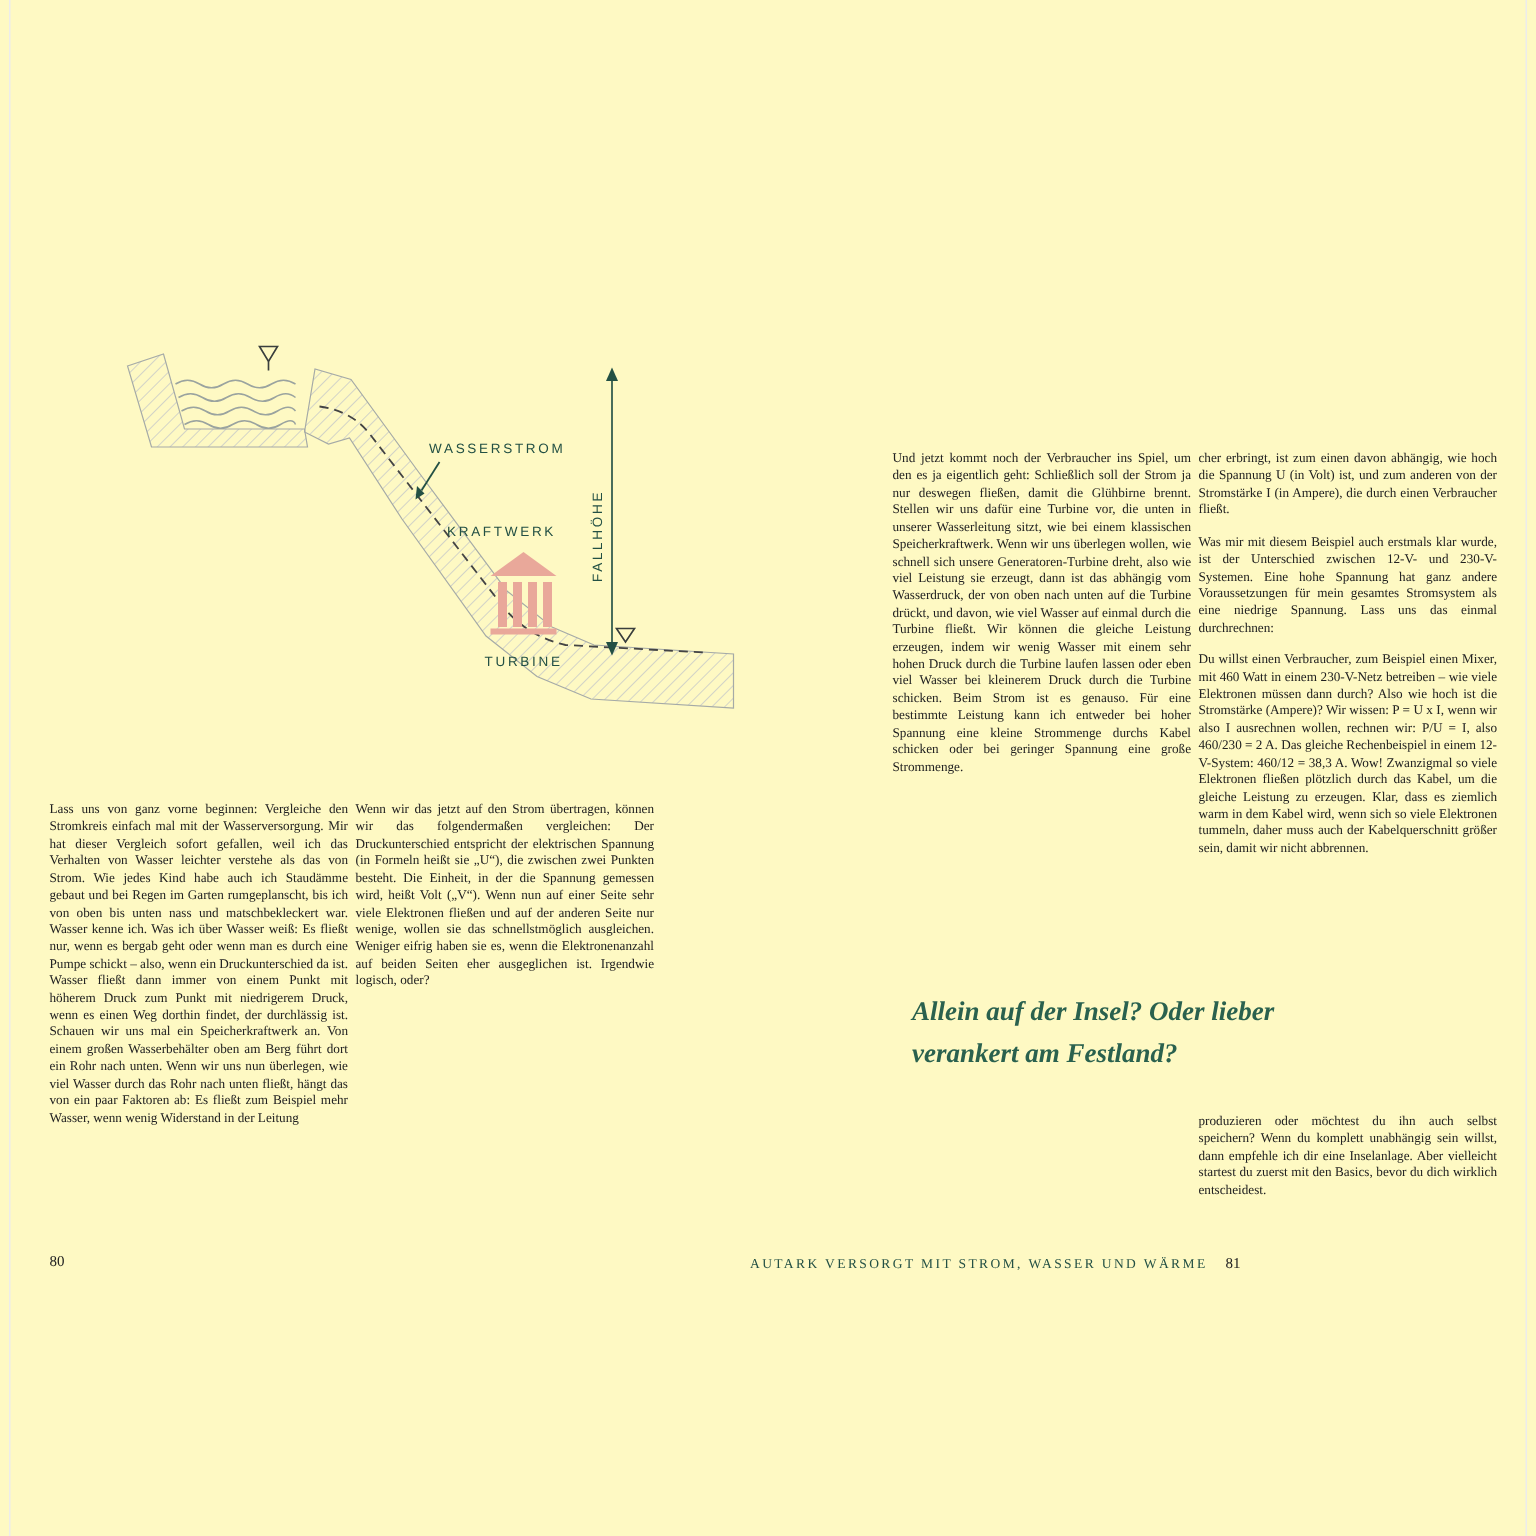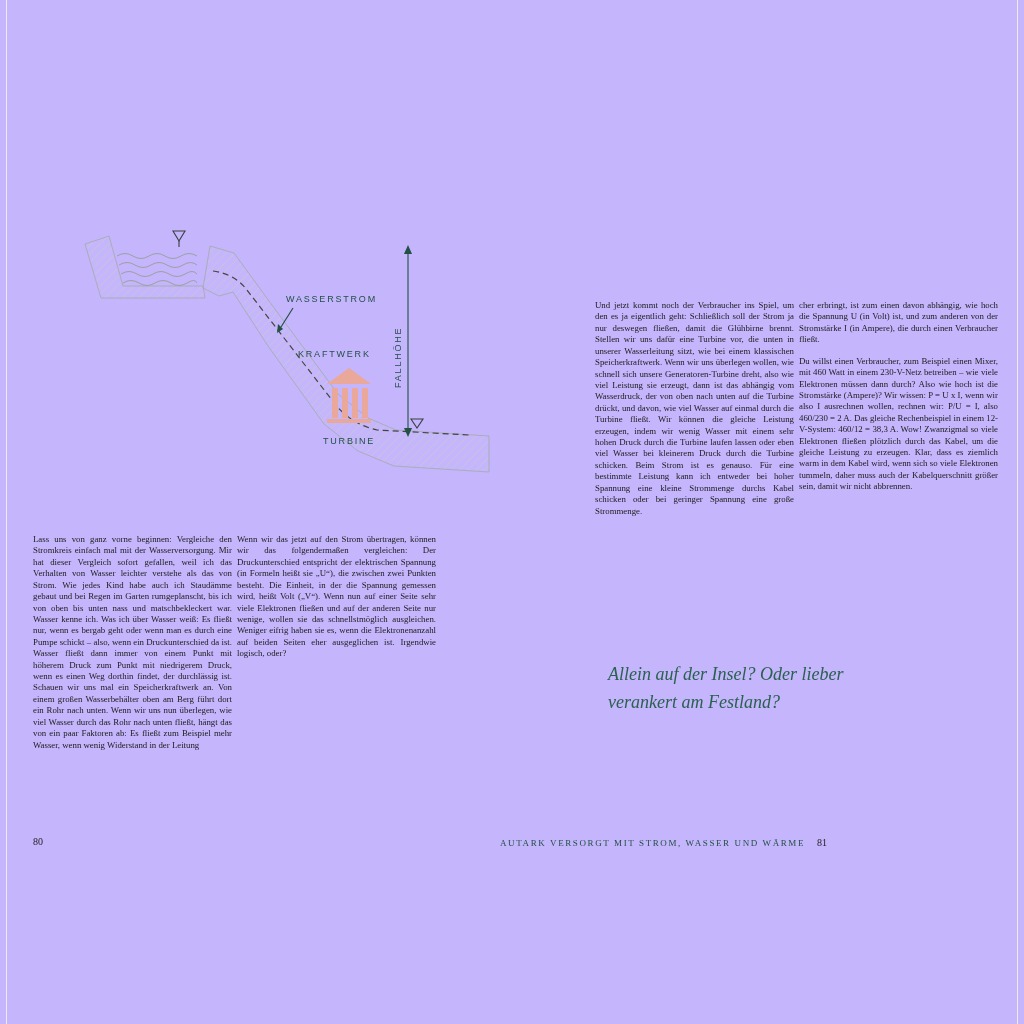--- a/index.html
+++ b/index.html
@@ -1,18 +1,18 @@
 <!DOCTYPE html>
 <html lang="de"><head>
 <meta charset="utf-8">
 <style>
   * { margin:0; padding:0; box-sizing:border-box; }
   html,body { background:#ffffff; }
   .spread {
-    position:relative; width:1024px; height:1024px; background:#c4b5fd;
+    position:relative; width:1024px; height:1024px; background:#fef9c3;
     font-family:"Liberation Serif", serif; overflow:hidden;
   }
   .page-edge { position:absolute; top:0; bottom:0; width:1px; background:#ececec; }
   .edge-left { left:6px; } .edge-right { right:6px; }
 
   
   .col { position:absolute; width:199px; }
   .col p {
     font-size:8.8px; line-height:1.3; text-align:justify;
     color:#212121; margin:0 0 10px 0;
@@ -21,21 +21,21 @@
   
   .diagram { position:absolute; left:83px; top:226px; }
   .dlabel {
     font-family:"Liberation Sans", sans-serif;
     font-size:9px; letter-spacing:1.8px; fill:#235044;
   }
 
   
   .section-heading {
     position:absolute; left:608px; top:661px; width:390px;
-    font-family:"Liberation Serif", serif; font-style:italic; font-weight:normal;
+    font-family:"Liberation Serif", serif; font-style:italic; font-weight:bold;
     font-size:18px; line-height:1.55; color:#2a614e;
   }
 
   
   .pagenum { position:absolute; font-size:10px; color:#222222;text-align:right; }
   .pagenum-left { left:33px; top:836px; }
   .footer-right {
     position:absolute; left:500px; top:837px; width:495px; text-align:left;
     color:#235044; font-family:"Liberation Serif", serif;
     font-size:9px; letter-spacing:1.6px;
@@ -113,25 +113,29 @@
     <p>Wenn wir das jetzt auf den Strom übertragen, können wir das folgendermaßen vergleichen: Der Druckunterschied entspricht der elektrischen Spannung (in Formeln heißt sie „U“), die zwischen zwei Punkten besteht. Die Einheit, in der die Spannung gemessen wird, heißt Volt („V“). Wenn nun auf einer Seite sehr viele Elektronen fließen und auf der anderen Seite nur wenige, wollen sie das schnellstmöglich ausgleichen. Weniger eifrig haben sie es, wenn die Elektronenanzahl auf beiden Seiten eher ausgeglichen ist. Irgendwie logisch, oder?</p>
   </div>
 
   <div class="pagenum pagenum-left">80</div>
 
   <div class="col" style="left:595px; top:300px;">
     <p>Und jetzt kommt noch der Verbraucher ins Spiel, um den es ja eigentlich geht: Schließlich soll der Strom ja nur deswegen fließen, damit die Glühbirne brennt. Stellen wir uns dafür eine Turbine vor, die unten in unserer Wasserleitung sitzt, wie bei einem klassischen Speicherkraftwerk. Wenn wir uns überlegen wollen, wie schnell sich unsere Generatoren-Turbine dreht, also wie viel Leistung sie erzeugt, dann ist das abhängig vom Wasserdruck, der von oben nach unten auf die Turbine drückt, und davon, wie viel Wasser auf einmal durch die Turbine fließt. Wir können die gleiche Leistung erzeugen, indem wir wenig Wasser mit einem sehr hohen Druck durch die Turbine laufen lassen oder eben viel Wasser bei kleinerem Druck durch die Turbine schicken. Beim Strom ist es genauso. Für eine bestimmte Leistung kann ich entweder bei hoher Spannung eine kleine Strommenge durchs Kabel schicken oder bei geringer Spannung eine große Strommenge.</p>
   </div>
   <div class="col" style="left:799px; top:300px;">
     <p>cher erbringt, ist zum einen davon abhängig, wie hoch die Spannung U (in Volt) ist, und zum anderen von der Stromstärke I (in Ampere), die durch einen Verbraucher fließt.</p>
+    <p>Was mir mit diesem Beispiel auch erstmals klar wurde, ist der Unterschied zwischen 12-V- und 230-V-Systemen. Eine hohe Spannung hat ganz andere Voraussetzungen für mein gesamtes Stromsystem als eine niedrige Spannung. Lass uns das einmal durchrechnen:</p>
     <p>Du willst einen Verbraucher, zum Beispiel einen Mixer, mit 460 Watt in einem 230-V-Netz betreiben – wie viele Elektronen müssen dann durch? Also wie hoch ist die Stromstärke (Ampere)? Wir wissen: P = U x I, wenn wir also I ausrechnen wollen, rechnen wir: P/U = I, also 460/230 = 2 A. Das gleiche Rechenbeispiel in einem 12-V-System: 460/12 = 38,3 A. Wow! Zwanzigmal so viele Elektronen fließen plötzlich durch das Kabel, um die gleiche Leistung zu erzeugen. Klar, dass es ziemlich warm in dem Kabel wird, wenn sich so viele Elektronen tummeln, daher muss auch der Kabelquerschnitt größer sein, damit wir nicht abbrennen.</p>
   </div>
 
   <h2 class="section-heading">
     <span>Allein auf der Insel? Oder lieber</span><br>
     <span>verankert am Festland?</span>
   </h2>
 
+  <div class="col" style="left:799px; top:742px;">
+    <p>produzieren oder möchtest du ihn auch selbst speichern? Wenn du komplett unabhängig sein willst, dann empfehle ich dir eine Inselanlage. Aber vielleicht startest du zuerst mit den Basics, bevor du dich wirklich entscheidest.</p>
+  </div>
 
   <div class="footer-right">
     <span>AUTARK VERSORGT MIT STROM, WASSER UND WÄRME</span><span class="pn">81</span>
   </div>
 </div>
 
 </body></html>

